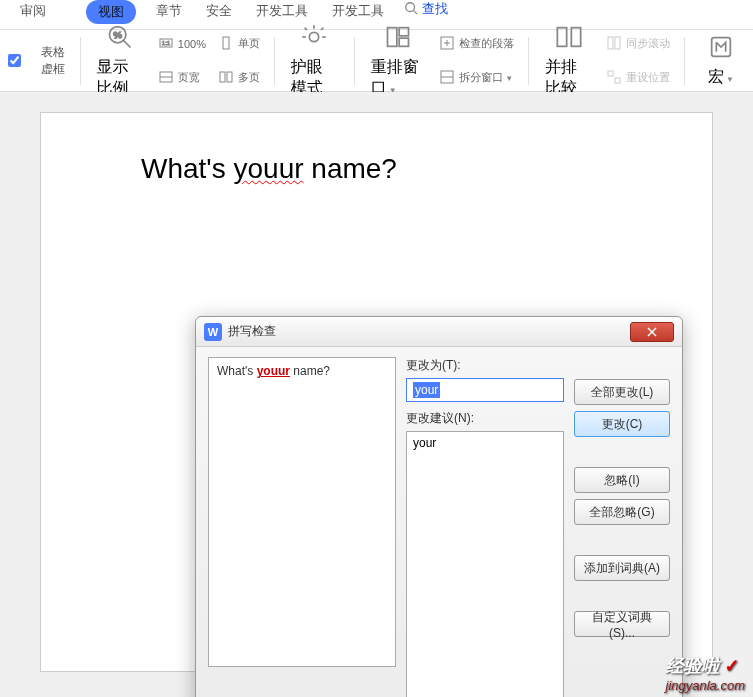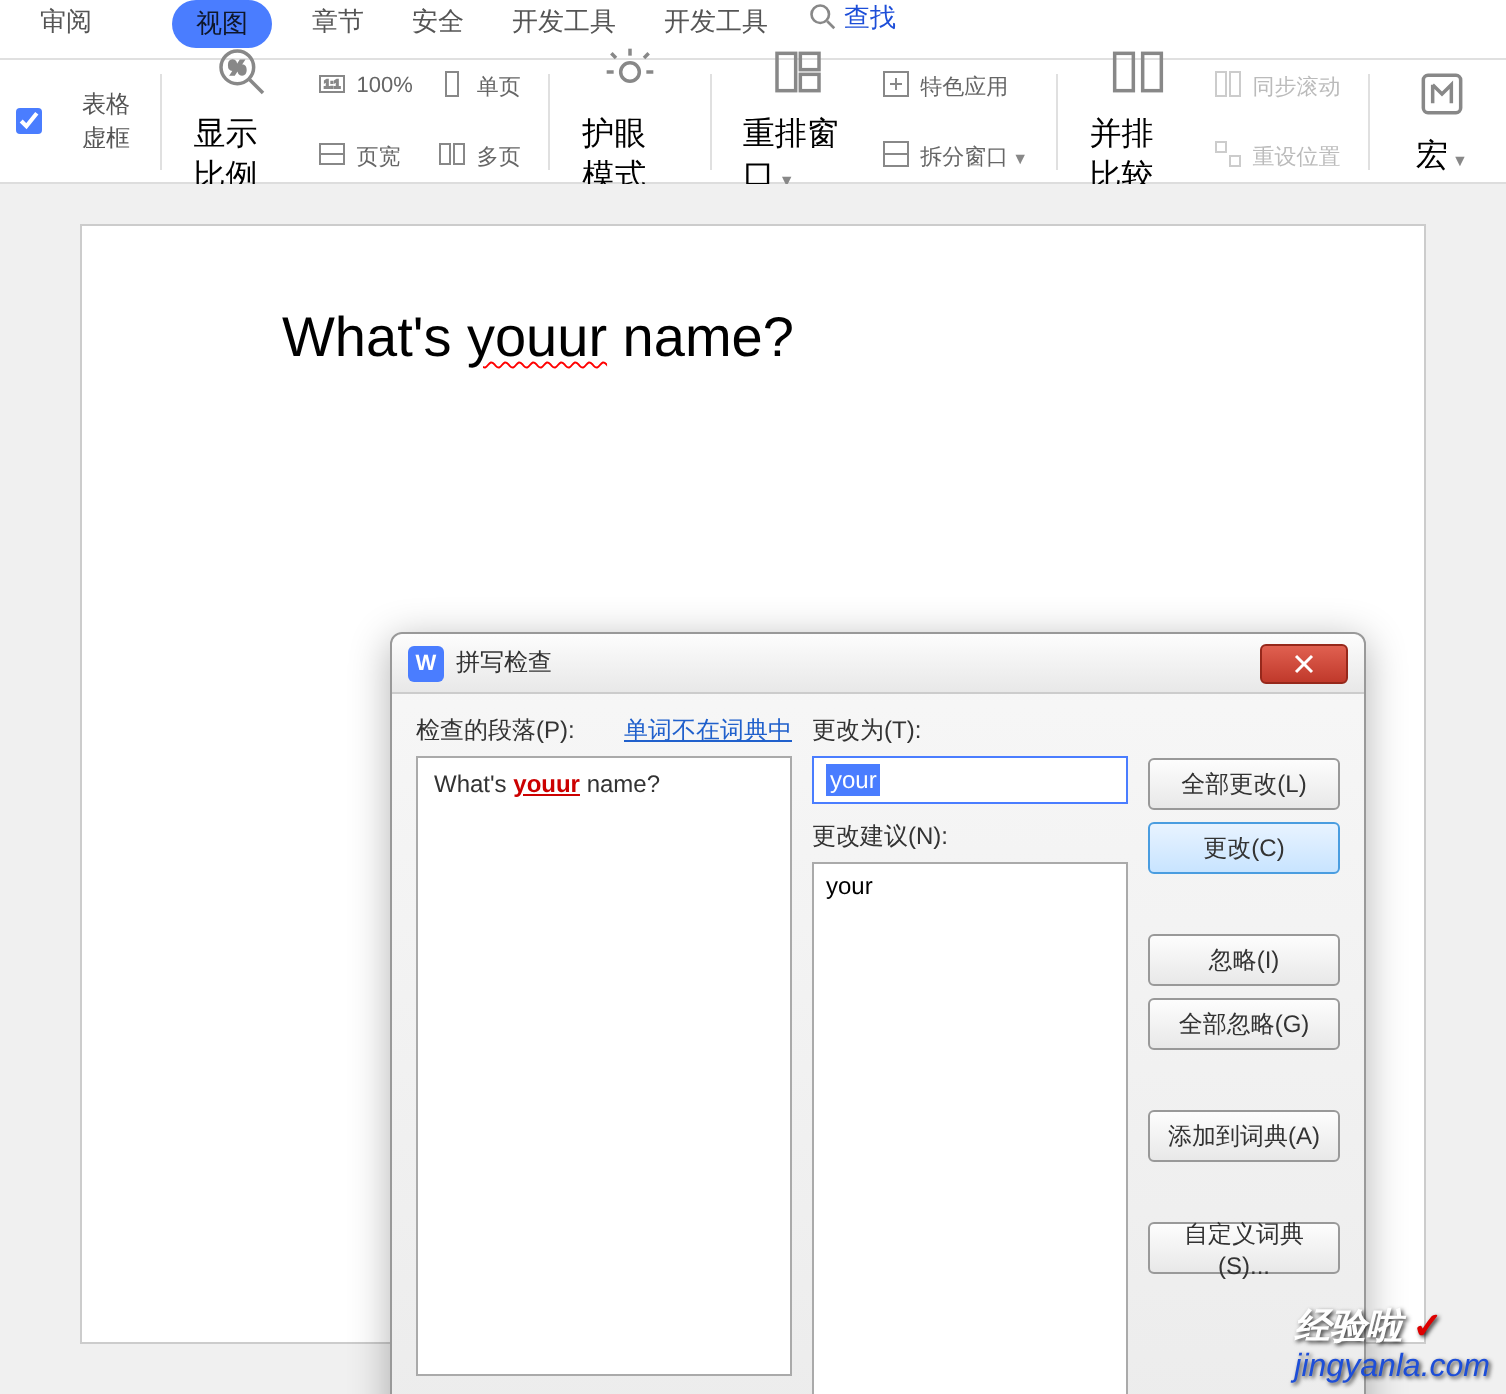--- a/index.html
+++ b/index.html
@@ -58,21 +58,21 @@
     .listbox { width: 100%; height: 273px; border: 1px solid #aaa; background: #fff; font-size: 12px; padding: 4px 6px; margin-top: 4px; }
     
     .dlg-btn { height: 26px; border: 1px solid #999; background: linear-gradient(#fdfdfd, #e8e8e8); border-radius: 3px; font-size: 12px; color: #333; cursor: pointer; display: flex; align-items: center; justify-content: center; padding: 0 8px; }
     .dlg-btn.primary { border: 1px solid #4a9de0; background: linear-gradient(#e8f3ff, #c8e4ff); }
     .dlg-btn:disabled { color: #aaa; cursor: default; }
     .dlg-btn-spacer { height: 18px; }
     
     
     .watermark { position: absolute; right: 8px; bottom: 4px; font-size: 18px; font-weight: bold; font-style: italic; color: #fff; text-shadow: 1px 1px 2px rgba(0,0,0,0.8); }
     .watermark .check { color: #d00; font-style: normal; }
-    .watermark-url { font-size: 16px; font-weight: normal; display: block; text-align: right; color: #1d4ed8; }
+    .watermark-url { font-size: 13px; font-weight: normal; display: block; text-align: right; color: #7f1d1d; }
   </style>
 </head>
 <body>
 
 <div class="menubar">
   <span class="menubar-item">审阅</span>
   <span class="menubar-item active">视图</span>
   <span class="menubar-item">章节</span>
   <span class="menubar-item">安全</span>
   <span class="menubar-item">开发工具</span>
@@ -154,21 +154,21 @@
         </svg></span>
     <span><span>重排窗口</span><span class="dropdown-arrow">▼</span></span>
   </div>
   <div class="ribbon-two-row">
     <div class="ribbon-row-btn">
       <span><svg class="ribbon-icon" viewBox="0 0 16 16" fill="none" stroke="#888">
             <rect x="2" y="2" width="12" height="12"></rect>
             <line x1="8" y1="5" x2="8" y2="11"></line>
             <line x1="5" y1="8" x2="11" y2="8"></line>
           </svg></span>
-      <span>特色应用</span>
+      <span>检查的段落</span>
     </div>
     <div class="ribbon-row-btn">
       <span><svg class="ribbon-icon" viewBox="0 0 16 16" fill="none" stroke="#888">
             <rect x="2" y="2" width="12" height="12"></rect>
             <line x1="2" y1="8" x2="14" y2="8"></line>
           </svg></span>
       <span><span>拆分窗口</span><span class="dropdown-arrow">▼</span></span>
     </div>
   </div>
   <div class="ribbon-sep"></div>
@@ -218,24 +218,20 @@
       <span class="dialog-title">拼写检查</span>
       <span class="close-btn">
         <svg viewBox="0 0 10 10" stroke="#fff" stroke-width="1.5">
             <line x1="1" y1="1" x2="9" y2="9"></line>
             <line x1="9" y1="1" x2="1" y2="9"></line>
           </svg>
       </span>
     </div>
     <div class="dialog-body">
       <div class="dialog-left">
-        <div style="display:flex;justify-content:space-between;align-items:baseline;">
-          <span class="field-label">检查的段落(P):</span>
-          <span class="field-label field-label-link">单词不在词典中</span>
-        </div>
         <div class="textbox paragraph-box">
           <span>What's </span><span class="error-word">youur</span><span> name?</span>
         </div>
       </div>
       <div class="dialog-middle">
         <span class="field-label">更改为(T):</span>
         <div class="input-field" style="display:flex;align-items:center;">
           <span class="input-selected">your</span>
         </div>
         <span class="field-label" style="margin-top:8px;display:block;">更改建议(N):</span>

